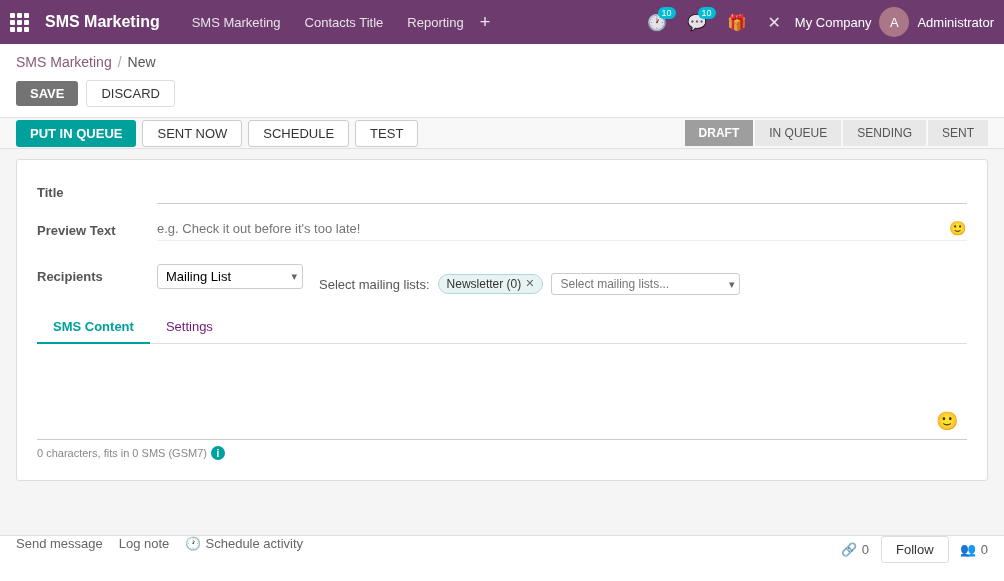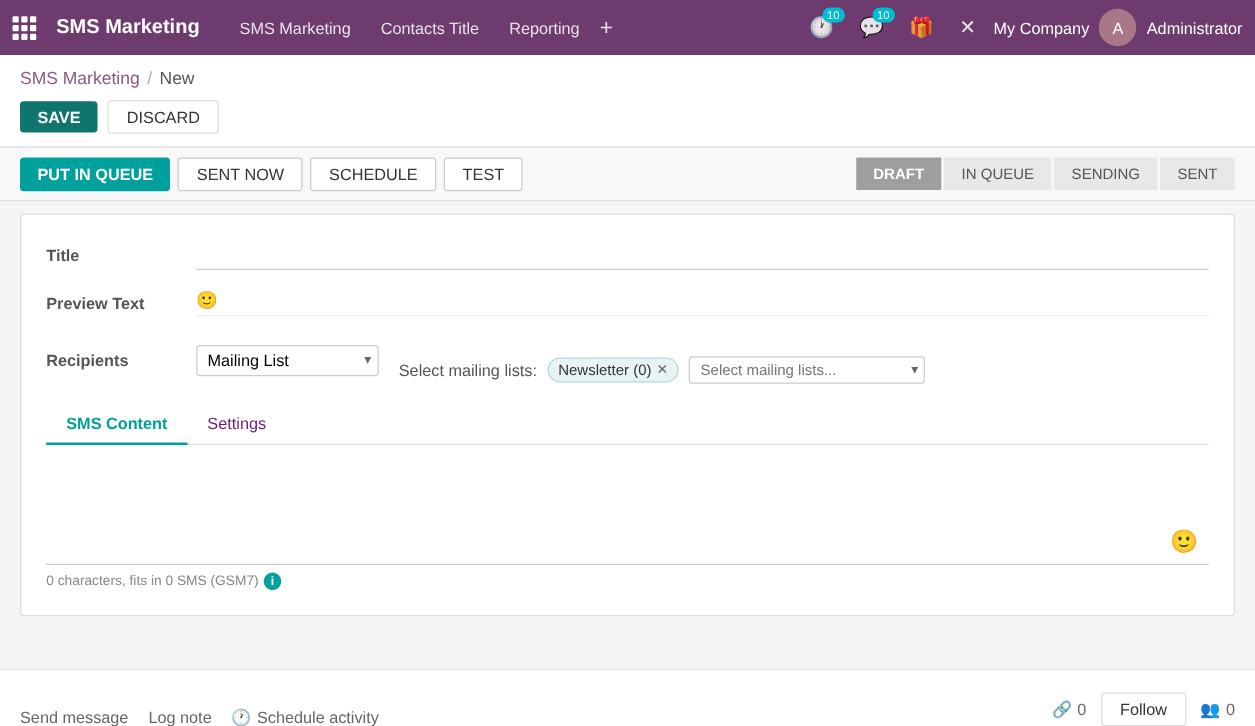--- a/index.html
+++ b/index.html
@@ -76,21 +76,21 @@
 
     
     .action-row {
       background: white;
       padding: 6px 16px 10px 16px;
       display: flex;
       align-items: center;
       gap: 8px;
     }
     .btn-save {
-      background: #0f766e;
+      background: #737373;
       color: white;
       border: none;
       padding: 5px 14px;
       border-radius: 3px;
       cursor: pointer;
       font-size: 13px;
       font-weight: bold;
     }
     .btn-discard {
       background: white;
@@ -103,21 +103,21 @@
     }
 
     
     .workflow-bar {
       background: #f8f8f8;
       border-top: 1px solid #e0e0e0;
       border-bottom: 1px solid #e0e0e0;
       padding: 0 16px;
       display: flex;
       align-items: center;
-      height: 44px;
+      height: 32px;
     }
     .workflow-btn {
       background: #00a09d;
       color: white;
       border: none;
       padding: 6px 14px;
       border-radius: 3px;
       cursor: pointer;
       font-size: 13px;
       font-weight: bold;
@@ -305,21 +305,21 @@
     
     .bottom-bar {
       position: fixed;
       bottom: 0;
       left: 0;
       right: 0;
       background: white;
       border-top: 1px solid #e0e0e0;
       height: 46px;
       display: flex;
-      align-items: flex-end;
+      align-items: flex-start;
       padding: 0 16px;
       gap: 16px;
     }
     .bottom-action {
       color: #666;
       cursor: pointer;
       font-size: 13px;
       display: flex;
       align-items: center;
       gap: 4px;
@@ -418,20 +418,21 @@
 <div class="main-content">
 
   <div class="form-group">
     <label class="form-label">Title</label>
     <input type="text" class="form-input" style="">
   </div>
 
   <div class="form-group">
     <label class="form-label">Preview Text</label>
     <div style="flex:1; display:flex; align-items:center; border-bottom:1px solid #eee; padding-bottom:4px;">
+      <input type="text" style="flex: 1 1 0%; border: none; outline: none; font-size: 13px; color: rgb(170, 170, 170); background: transparent;" placeholder="e.g. Check it out before it's too late!">
       <span class="emoji-icon">🙂</span>
     </div>
   </div>
 
   <div class="form-group">
     <label class="form-label">Recipients</label>
     <div class="recipients-row">
       <div class="select-wrapper">
         <select class="select-dropdown">
           <option>Mailing List</option>

